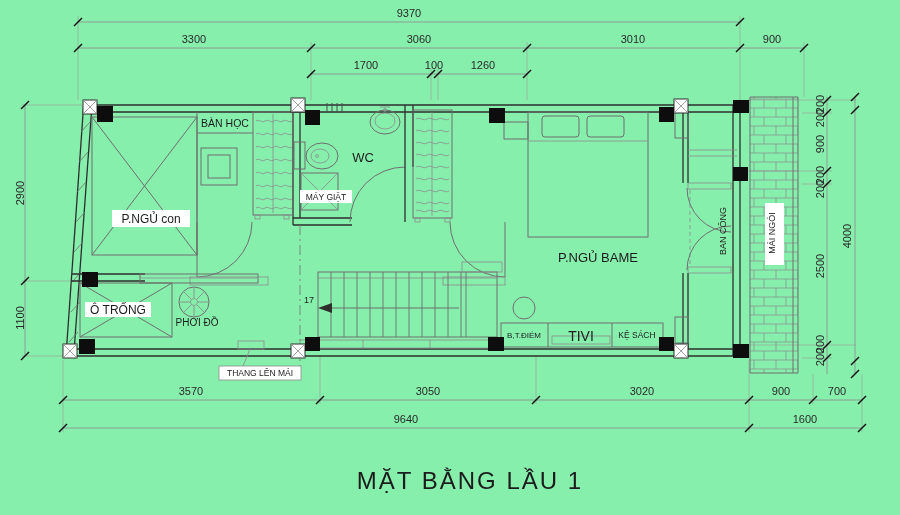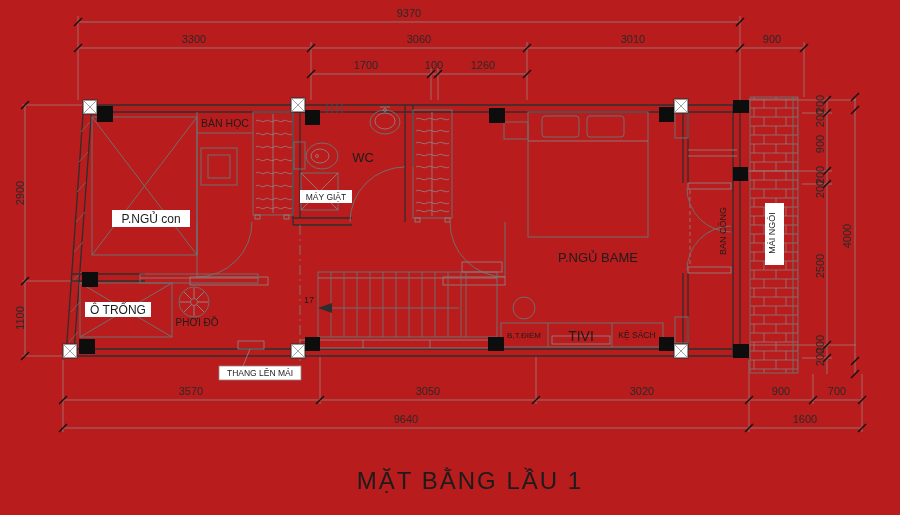--- a/index.html
+++ b/index.html
@@ -1,17 +1,17 @@
 <!DOCTYPE html>
 <html><head>
 <meta charset="utf-8">
 <style>
   html,body{margin:0;padding:0;background:#ffffff;}
   body{font-family:"Liberation Sans", sans-serif;}
-  .stage{position:relative;width:900px;height:515px;background:#b91c1c;overflow:hidden;}
+  .stage{position:relative;width:900px;height:515px;background:#86efac;overflow:hidden;}
   svg{display:block;}
   text{fill:#1c1c1c;font-family:"Liberation Sans", sans-serif;}
   .dimtxt{font-size:11px;fill:#2a2a2a;}
   .dim{stroke:#8a8a8a;stroke-width:0.8;fill:none;}
   .wit{stroke:#9a9a9a;stroke-width:0.6;fill:none;}
   .tick{stroke:#111;stroke-width:1.5;fill:none;}
   .wall{stroke:#2e2e2e;stroke-width:1.3;fill:none;}
   .furn{stroke:#6f6f6f;stroke-width:1;fill:none;}
   .furn2{stroke:#8c8c8c;stroke-width:0.8;fill:none;}
   .col{fill:#0d0d0d;stroke:none;}

